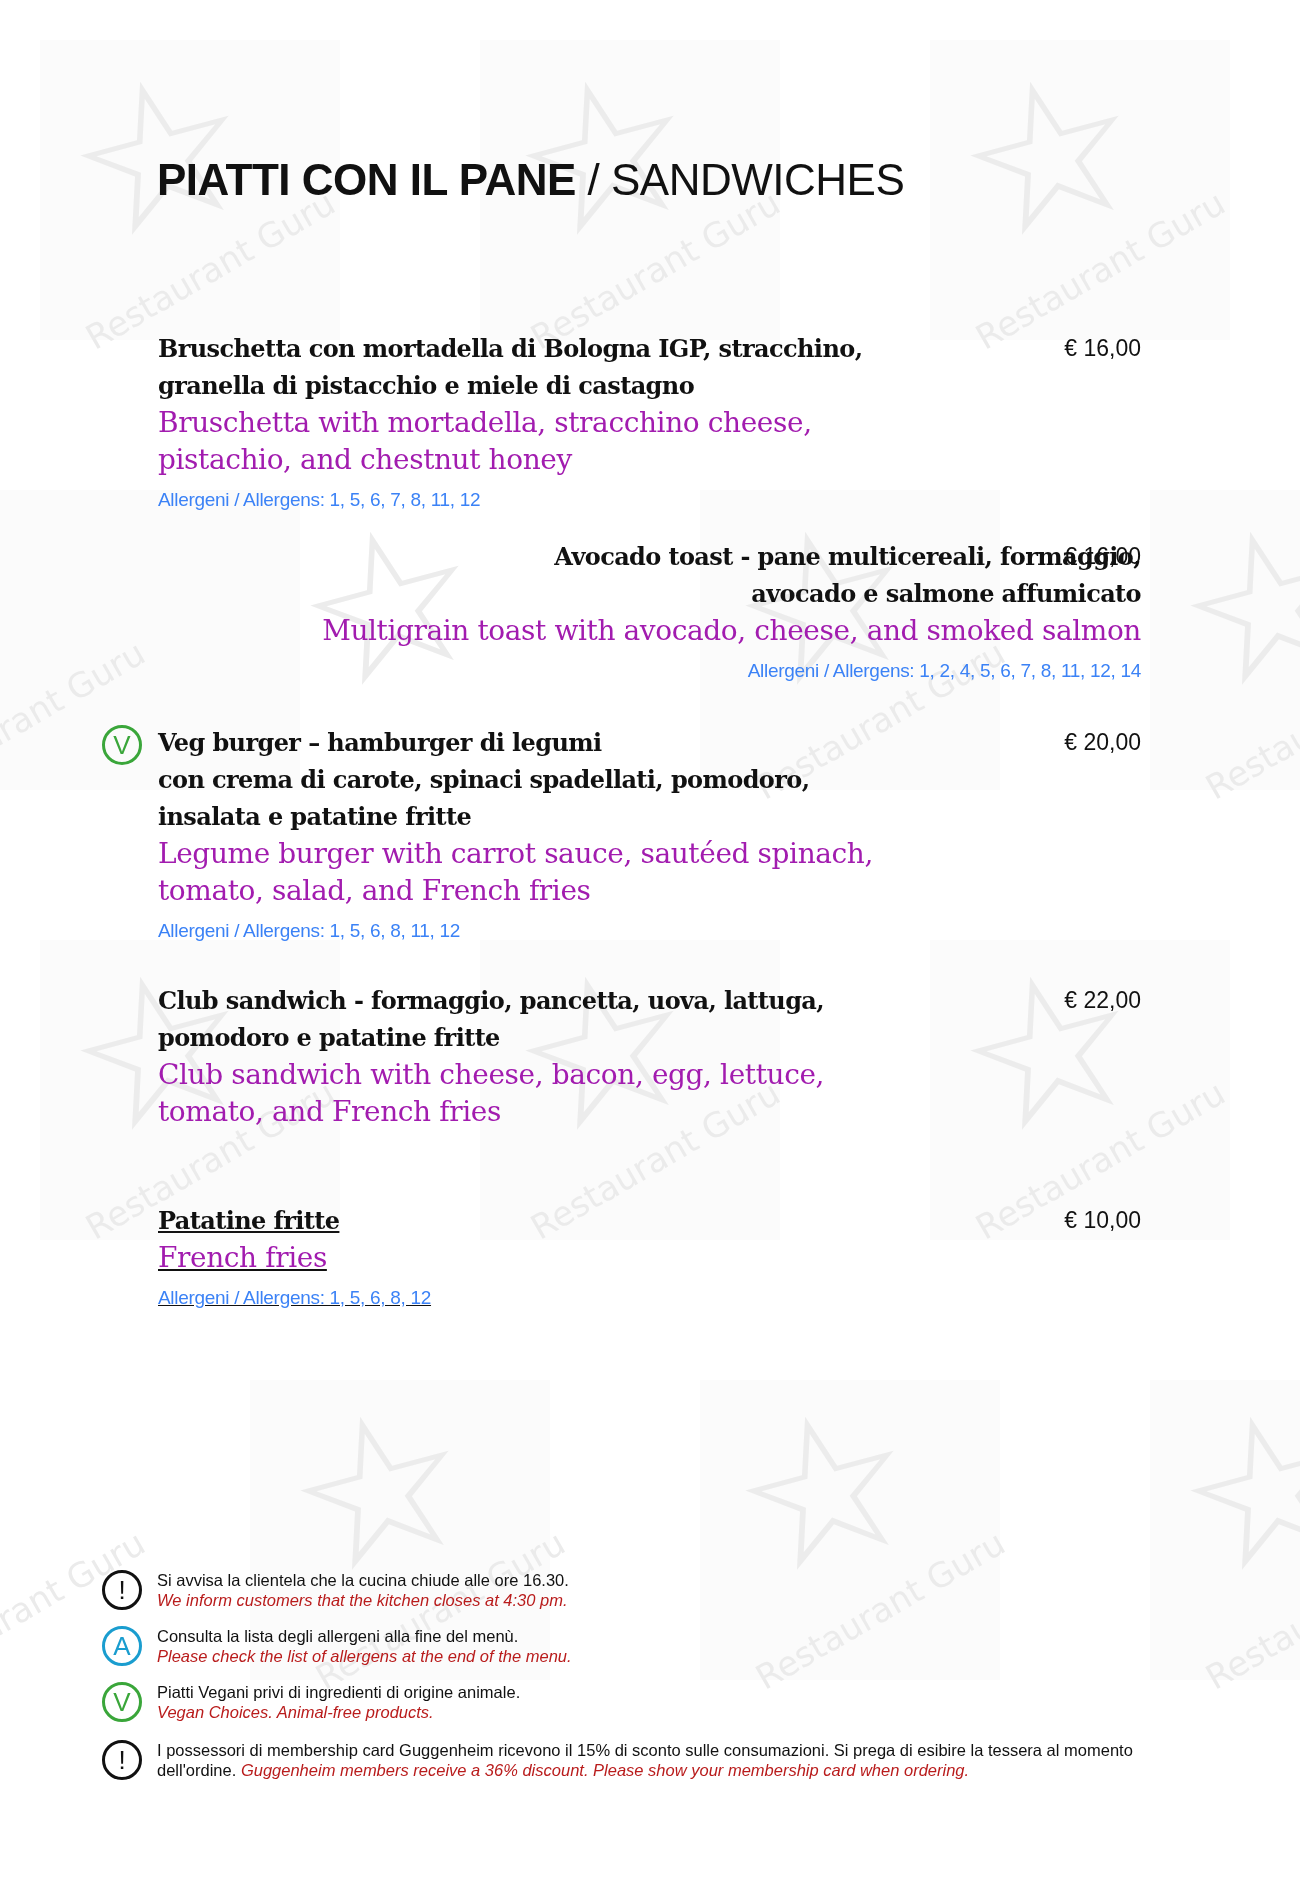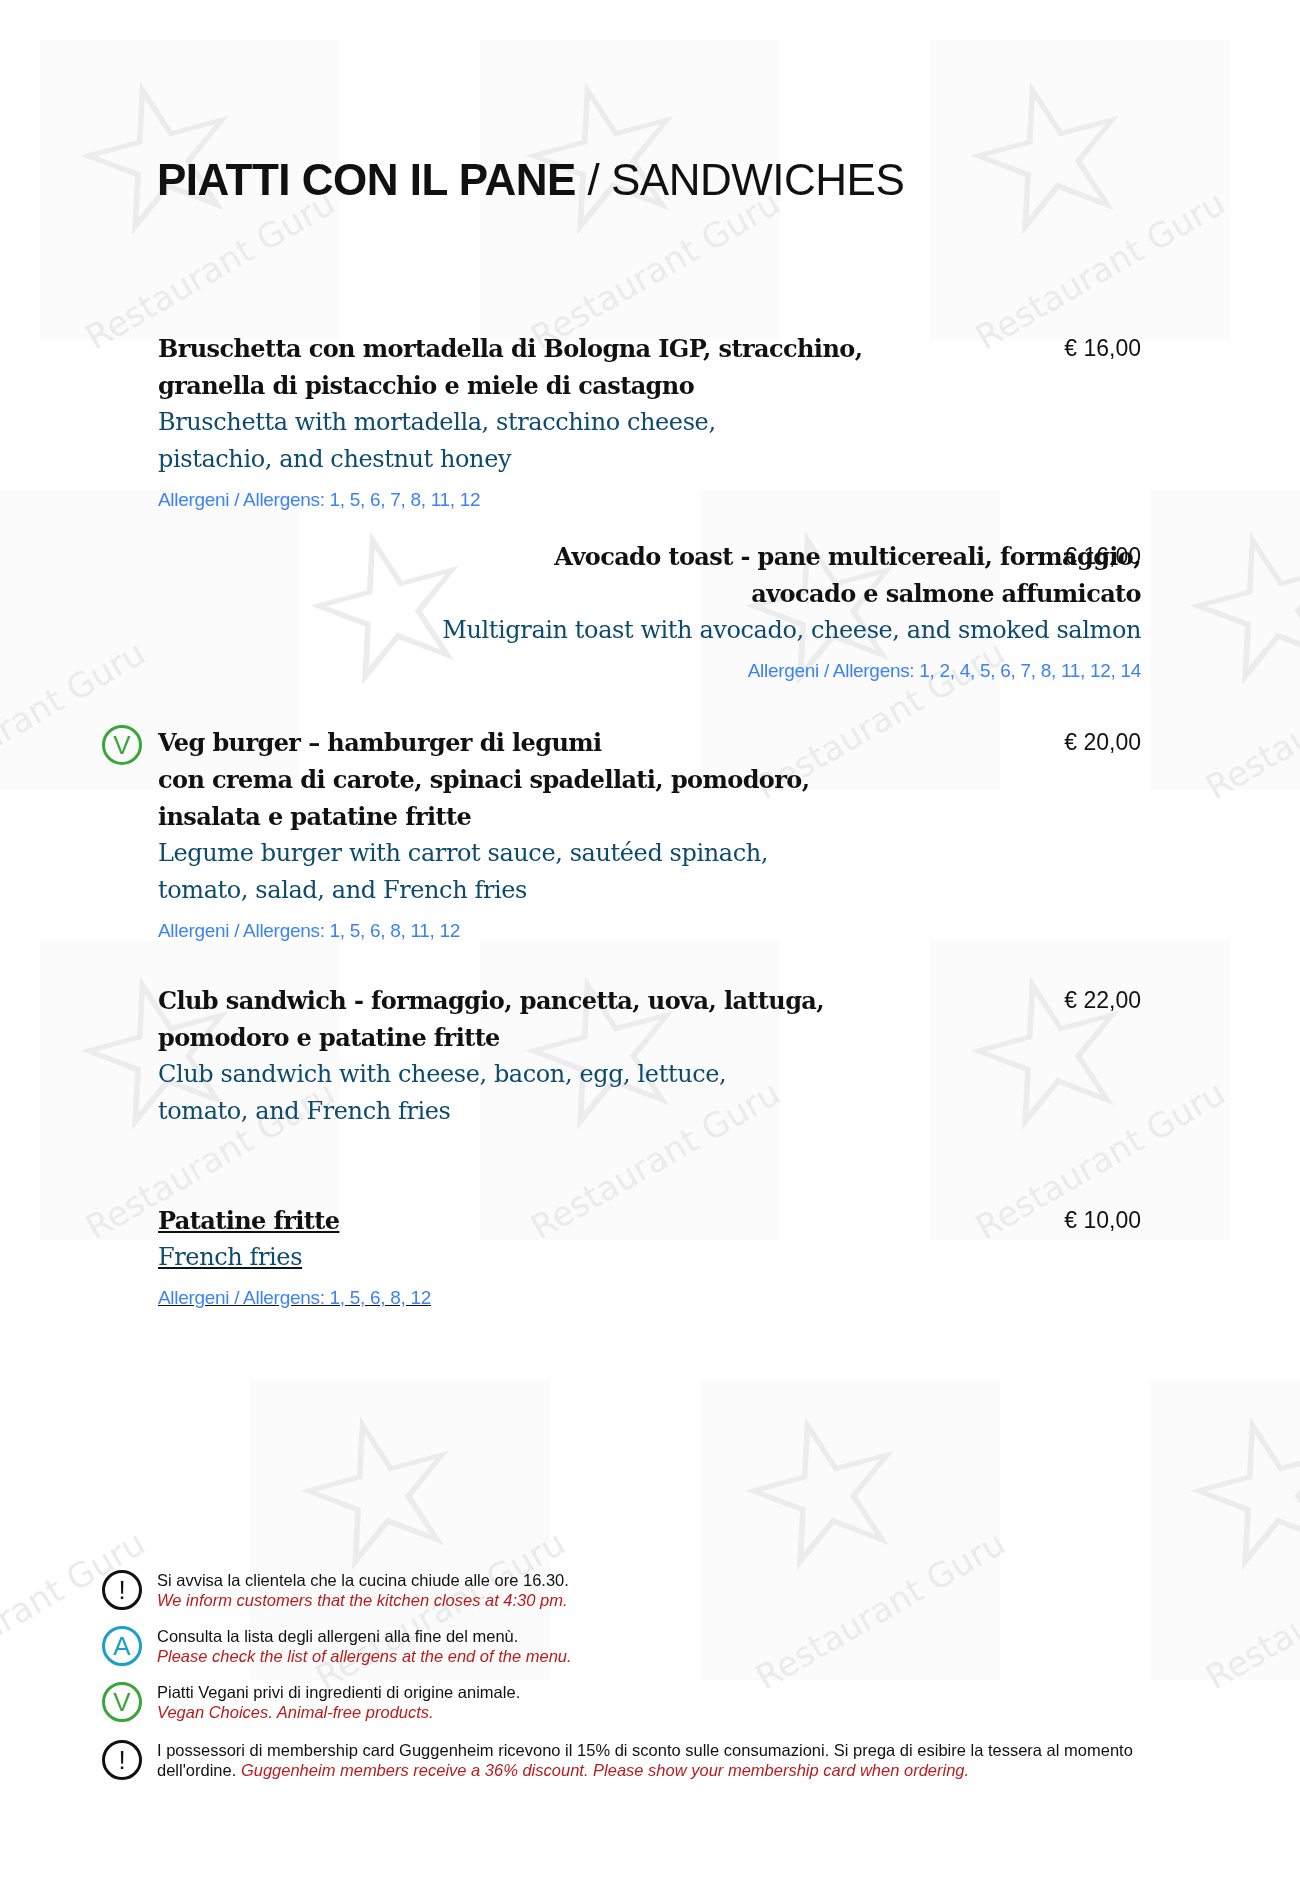--- a/index.html
+++ b/index.html
@@ -25,22 +25,22 @@
     color: #111; white-space: nowrap; letter-spacing: -0.5px;
   }
   .title .bold { font-weight: 700; }
   .title .light { font-weight: 400; }
   .item { position: absolute; left: 158px; width: 983px; }
   .item .name {
     font-family: "DejaVu Serif", serif; font-weight: 700; font-size: 24px;
     line-height: 37px; color: #111; letter-spacing: -0.6px; white-space: pre-line;
   }
   .item .desc {
-    font-family: "DejaVu Serif", serif; font-weight: 400; font-size: 24px;
-    line-height: 37px; color: #0c4a6e; letter-spacing: -0.4px; white-space: pre-line;
+    font-family: "DejaVu Serif", serif; font-weight: 400; font-size: 28px;
+    line-height: 37px; color: #a21caf; letter-spacing: -0.4px; white-space: pre-line;
   }
   .item .allergens {
     margin-top: 10px; font-family: "Liberation Sans", sans-serif; font-size: 19px;
     line-height: 24px; color: #3b82f6; letter-spacing: -0.3px;
   }
   .item .price {
     position: absolute; right: 0; top: 0;
     font-family: "Liberation Sans", sans-serif; font-size: 23px; line-height: 37px;
     color: #111; white-space: nowrap;
   }

